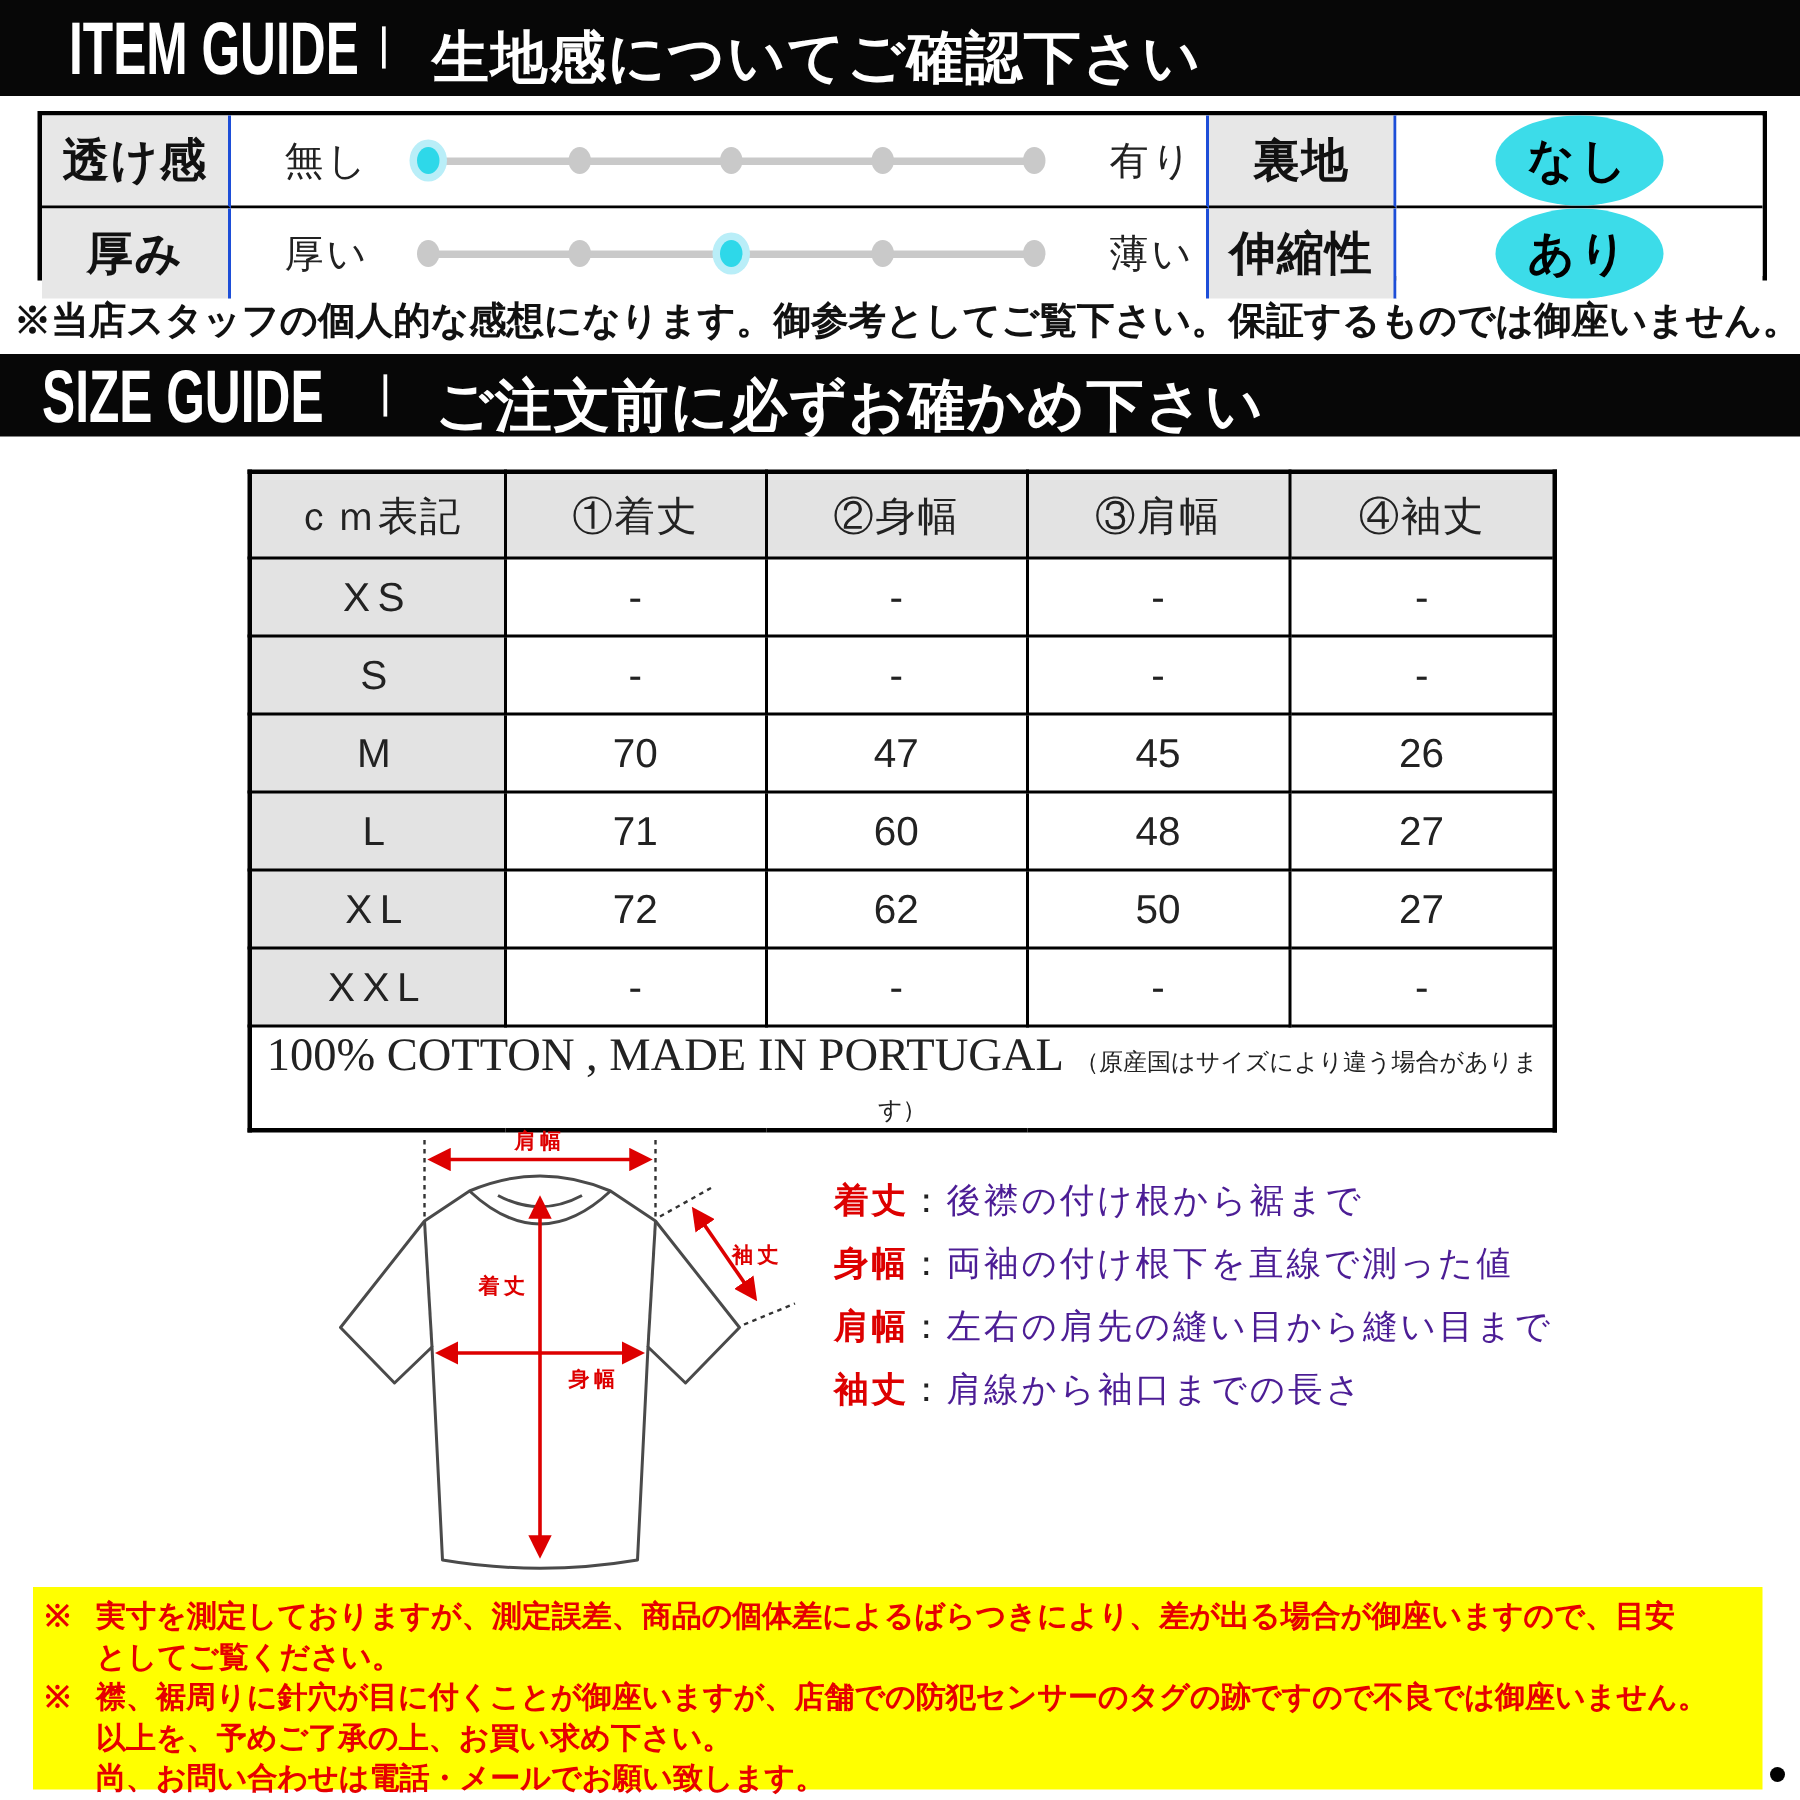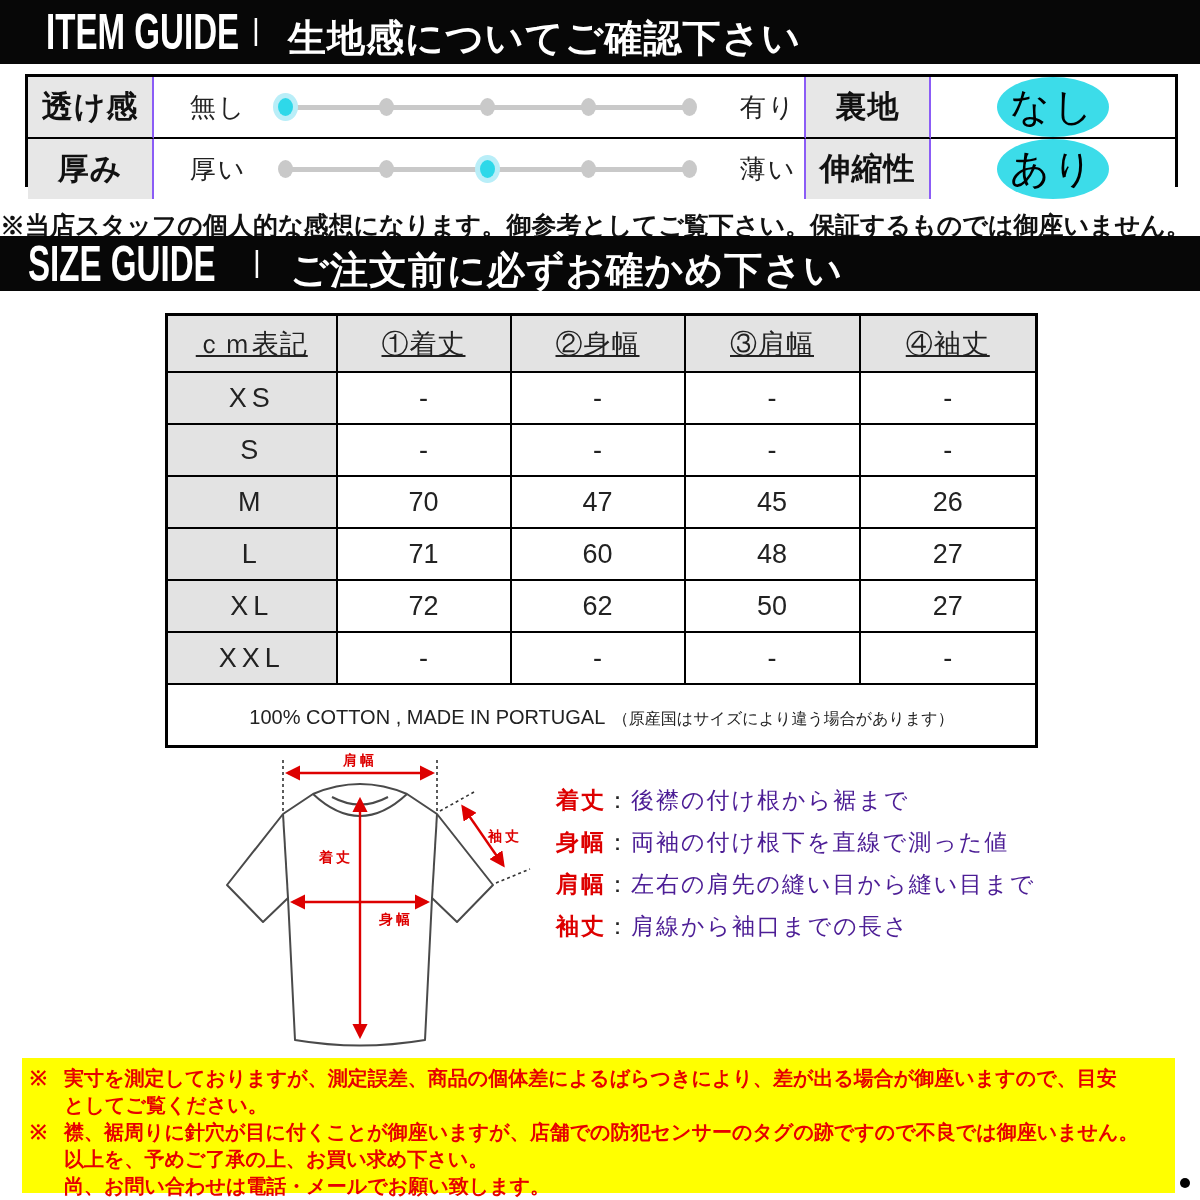--- a/index.html
+++ b/index.html
@@ -19,55 +19,55 @@
   #size-bar{top:236px;height:55px;}
   #size-bar .bar-title{left:28px;}
   #size-bar .bar-sep{left:253px;}
   #size-bar .bar-sub{left:290px;}
 
   
   #fabric-table{position:absolute;left:25px;top:74px;width:1153px;height:113px;
         border:3px solid #000;box-sizing:border-box;display:grid;
         grid-template-columns:126px 652px 125px auto;grid-template-rows:1fr 1fr;}
   #fabric-table .cell{box-sizing:border-box;display:flex;align-items:center;justify-content:center;
-        border-right:2px solid #8b5cf6;border-bottom:2px solid #000;background:#fff;}
+        border-right:2px solid #1d4ed8;border-bottom:2px solid #000;background:#fff;}
   #fabric-table .cell.last-col{border-right:none;}
   #fabric-table .cell.last-row{border-bottom:none;}
   #fabric-table .rowlabel{background:#e7e7e7;font-size:31px;font-weight:600;letter-spacing:1px;}
   .slider-cell{justify-content:space-between;padding-left:28px;}
   .slider-end{font-size:26px;color:#222;letter-spacing:2px;}
   .slider-end.left{width:88px;}
   .slider-end.right{margin-left:42px;}
   .dots{position:relative;width:420px;height:26px;}
   .dots .track{position:absolute;left:6px;right:6px;top:11px;height:5px;background:#c9c9c9;border-radius:3px;}
   .dots .dot{position:absolute;top:4px;width:15px;height:18px;border-radius:50%;background:#c9c9c9;}
   .dots .dot:nth-child(2){left:0px;}
   .dots .dot:nth-child(3){left:101px;}
   .dots .dot:nth-child(4){left:202px;}
   .dots .dot:nth-child(5){left:303px;}
   .dots .dot:nth-child(6){left:404px;}
   .dots[data-selected="0"] .dot:nth-child(2),
   .dots[data-selected="2"] .dot:nth-child(4){background:#2ed8e9;box-shadow:0 0 0 5px #b9eef8;}
   .attr-badge{width:112px;height:60px;border-radius:50%;background:#3cdce9;
-        display:flex;align-items:center;justify-content:center;font-size:39px;font-weight:400;color:#000;letter-spacing:3px;}
-
-  
-  #staff-note{position:absolute;left:0;top:197px;width:1200px;text-align:left;
-        font-size:25px;font-weight:700;color:#111;white-space:nowrap;margin-top:12px;}
+        display:flex;align-items:center;justify-content:center;font-size:31px;font-weight:700;color:#000;letter-spacing:3px;}
+
+  
+  #staff-note{position:absolute;left:0;top:197px;width:1200px;text-align:right;
+        font-size:25px;font-weight:700;color:#111;white-space:nowrap;}
 
   
   #size-table{position:absolute;left:165px;top:313px;width:870px;border-collapse:collapse;
         table-layout:fixed;font-size:27px;color:#222;}
   #size-table td,#size-table th{border:2px solid #000;text-align:center;padding:0;font-weight:400;}
   #size-table{border:3px solid #000;}
-  #size-table th{background:#e3e3e3;height:55px;letter-spacing:1px;text-decoration:underline;}
+  #size-table th{background:#e3e3e3;height:55px;letter-spacing:1px;}
   #size-table td{height:50px;background:#fff;}
   #size-table td.size-col{background:#e3e3e3;letter-spacing:5px;}
   #size-table tr.footer-row td{height:60px;}
-  .cotton-main{font-family:Liberation Sans, sans-serif;font-size:20px;letter-spacing:0px;}
+  .cotton-main{font-family:Liberation Serif, serif;font-size:31px;letter-spacing:0px;}
   .cotton-note{font-size:16px;letter-spacing:0px;}
 
   
   #legend{position:absolute;left:556px;top:779px;}
   .legend-row{height:42px;display:flex;align-items:center;font-size:23px;letter-spacing:2px;white-space:nowrap;}
   .legend-term{color:#dd0000;font-weight:600;}
   .legend-colon{color:#222;}
   .legend-desc{color:#4c1d95;}
 
   

